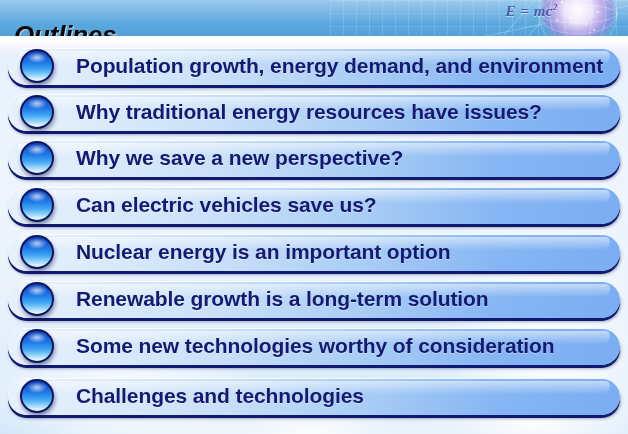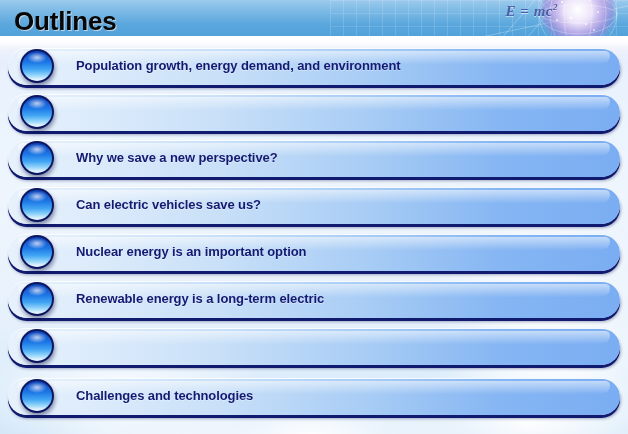--- a/index.html
+++ b/index.html
@@ -96,29 +96,30 @@
     color: #4b5fa6;
     letter-spacing: .5px;
     text-shadow: 0 1px 0 rgba(255,255,255,.5);
     white-space: nowrap;
     font-weight: bold;
   }
   .formula sup { font-size: 9px; }
 
   .title {
     position: absolute;
-    left: 14px; top: 4px;
+    left: 14px; top: 18px;
     font-size: 26px;
     font-weight: bold;
     color: #070707;
     letter-spacing: -0.2px;
     text-shadow:
        1px 1px 0 rgba(255,255,255,0.55),
        2px 2px 1px rgba(120,160,200,0.35);
     line-height: 34px;
+    font-style: italic;
   }
 
   .header-underline {
     position: absolute;
     left: 0; top: 36px;
     width: 628px; height: 3px;
     background: linear-gradient(to bottom, rgba(255,255,255,.95), rgba(255,255,255,0));
   }
 
   
@@ -190,21 +191,21 @@
     border-radius: 50%;
     background: radial-gradient(closest-side, rgba(255,255,255,0.70), rgba(255,255,255,0));
   }
 
   .row-label {
     position: absolute;
     left: 68px;
     top: 0;
     height: 36px;
     line-height: 36px;
-    font-size: 13px;
+    font-size: 21px;
     font-weight: bold;
     color: #141a72;
     letter-spacing: -0.1px;
     white-space: nowrap;
     text-shadow: 0 1px 0 rgba(255,255,255,0.35);
   }
 </style>
 </head>
 <body>
 
@@ -287,20 +288,21 @@
       </div>
       <div class="row-label">Population growth, energy demand, and environment</div>
     </div>
 
     <div class="row" style="top:94px">
       <div class="bar"></div>
       <div class="bullet">
         <div class="bullet-inner"></div>
         <div class="bullet-gloss"></div>
       </div>
+      <div class="row-label">Why traditional energy resources have issues?</div>
     </div>
 
     <div class="row" style="top:140px">
       <div class="bar"></div>
       <div class="bullet">
         <div class="bullet-inner"></div>
         <div class="bullet-gloss"></div>
       </div>
       <div class="row-label">Why we save a new perspective?</div>
     </div>
@@ -322,29 +324,30 @@
       </div>
       <div class="row-label">Can electric vehicles save us?</div>
     </div>
 
     <div class="row" style="top:281px">
       <div class="bar"></div>
       <div class="bullet">
         <div class="bullet-inner"></div>
         <div class="bullet-gloss"></div>
       </div>
-      <div class="row-label">Renewable energy is a long-term electric</div>
+      <div class="row-label">Renewable growth is a long-term solution</div>
     </div>
 
     <div class="row" style="top:328px">
       <div class="bar"></div>
       <div class="bullet">
         <div class="bullet-inner"></div>
         <div class="bullet-gloss"></div>
       </div>
+      <div class="row-label">Some new technologies worthy of consideration</div>
     </div>
 
     <div class="row" style="top:378px">
       <div class="bar"></div>
       <div class="bullet">
         <div class="bullet-inner"></div>
         <div class="bullet-gloss"></div>
       </div>
       <div class="row-label">Challenges and technologies</div>
     </div>

